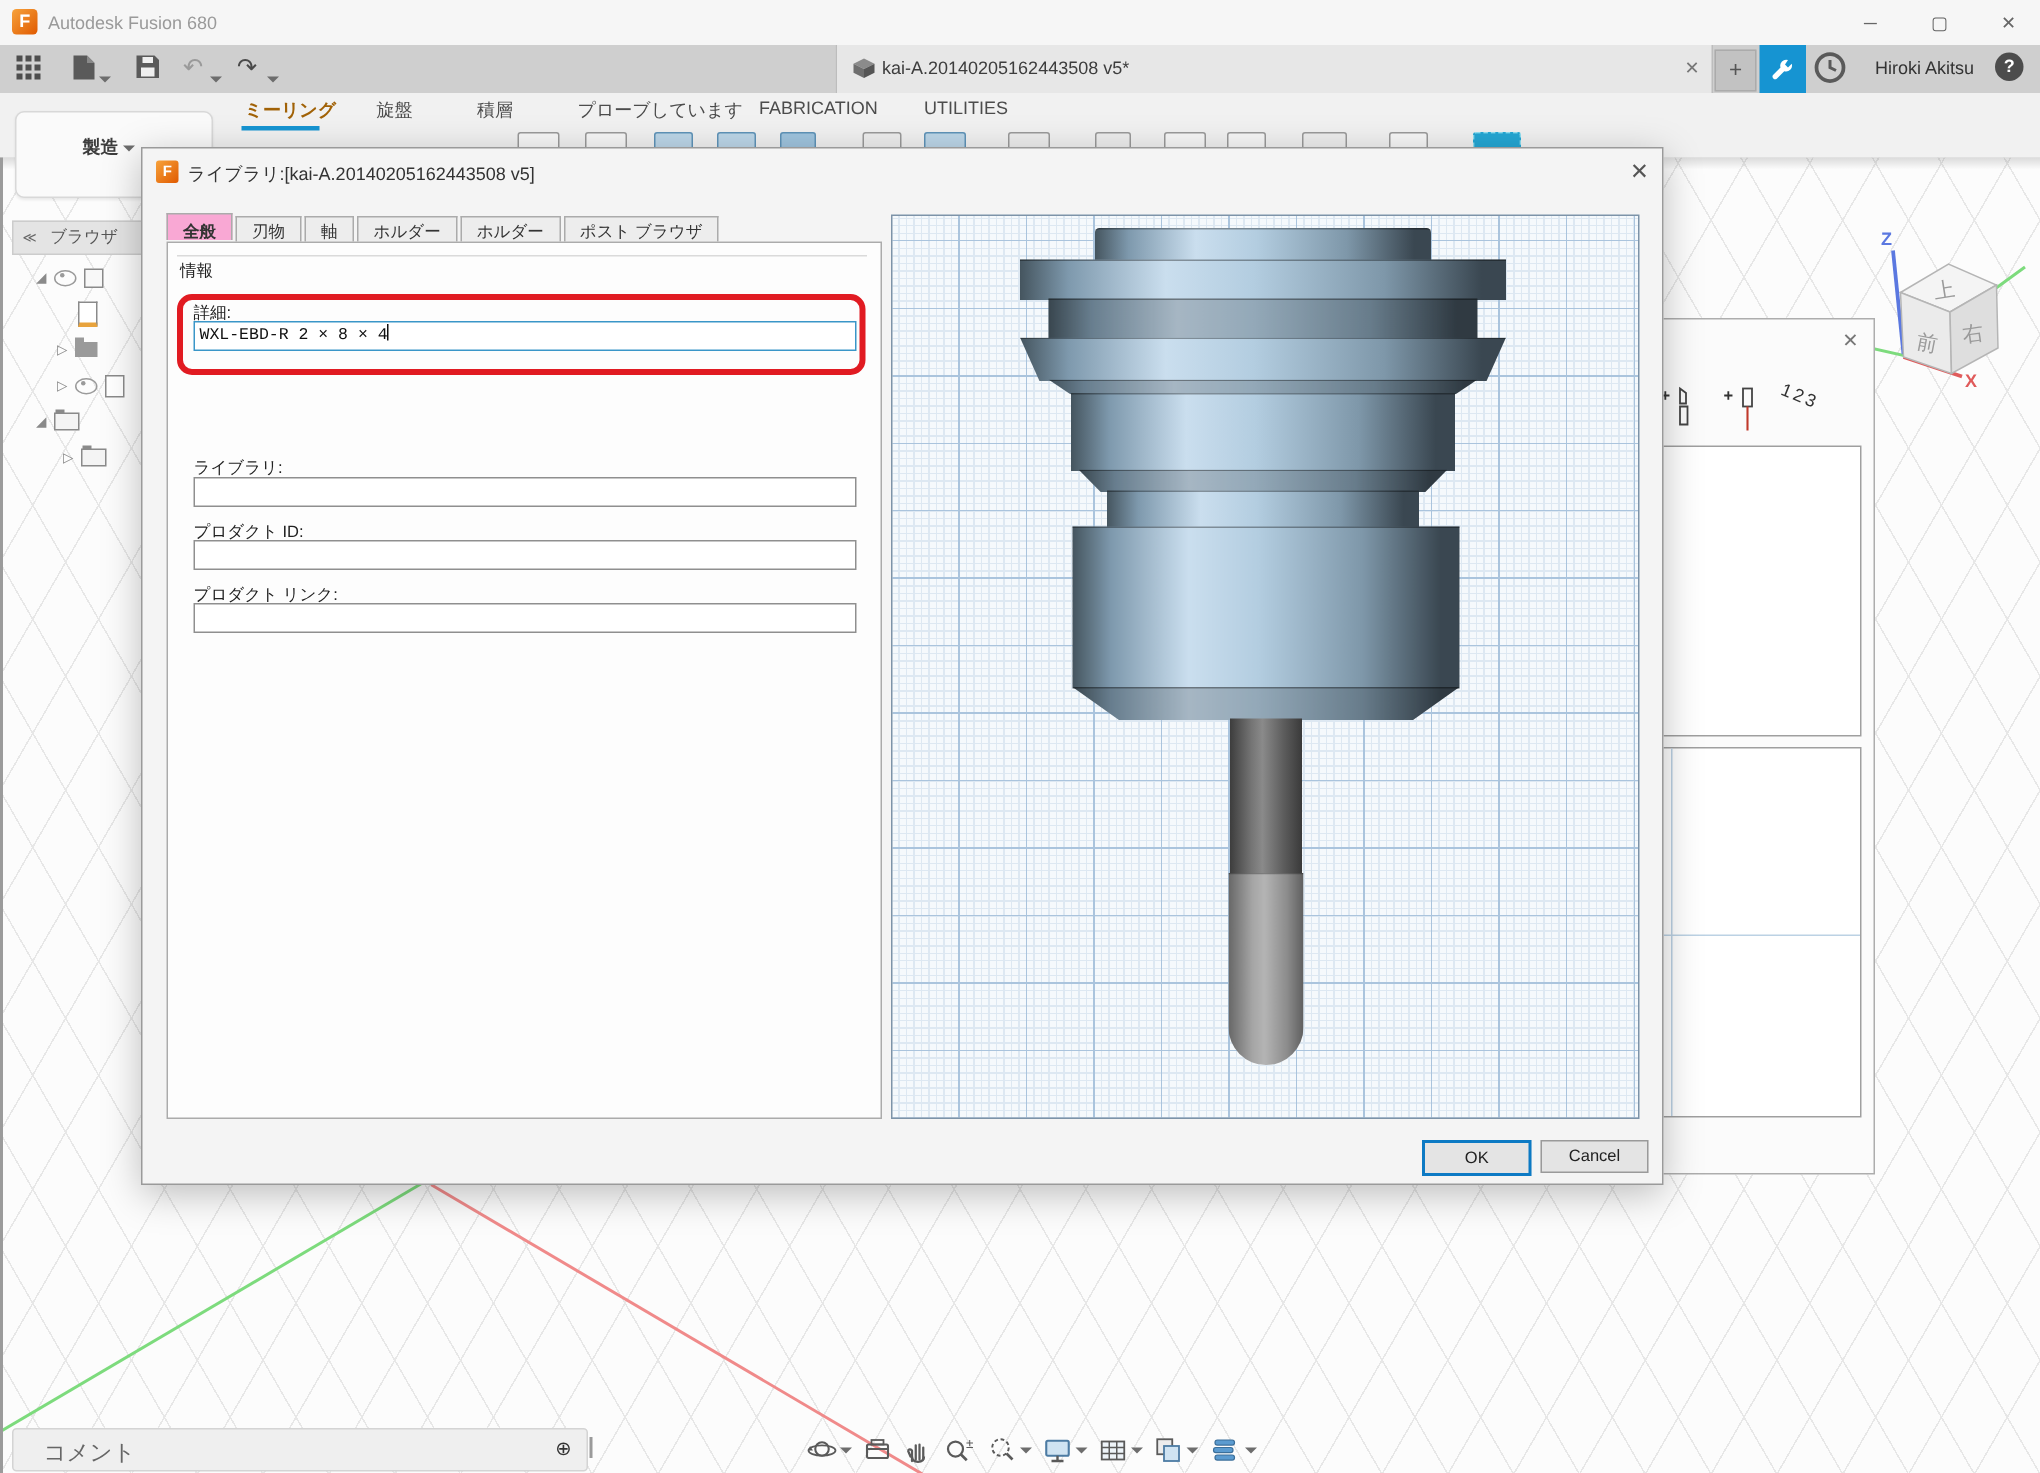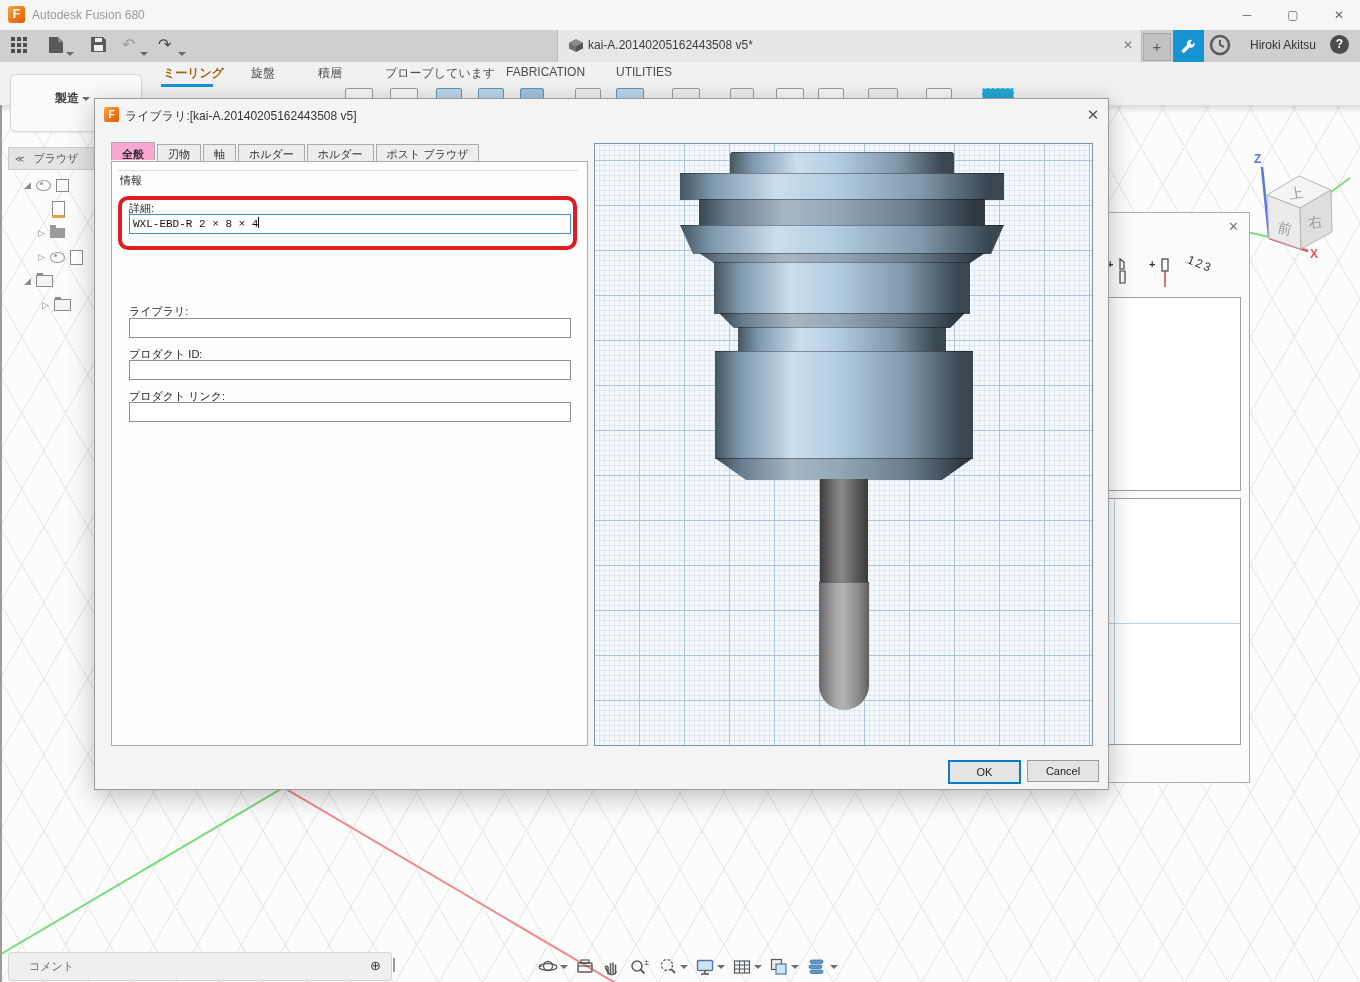--- a/index.html
+++ b/index.html
@@ -85,21 +85,21 @@
   .btn.cancel{left:932px;top:661px;width:70px;border:1px solid #9a9a9a;}
   
   .rpanel{left:1100px;top:212px;width:148px;height:569px;background:#fbfbfb;border:1px solid #adadad;z-index:10;}
   .rp-close{position:absolute;right:10px;top:6px;font-size:13px;color:#777;}
   .rp-box{position:absolute;left:7px;width:131px;border:1px solid #9f9f9f;background:#fff;}
   .rp-icon{position:absolute;font-size:11px;color:#333;}
   
   .vcube{left:1238px;top:148px;width:118px;height:125px;z-index:4;}
   
   .commentbar{left:8px;top:952px;width:382px;height:27px;background:#efefef;border:1px solid #d4d4d4;border-radius:3px;}
-  .commentlbl{position:absolute;left:20px;top:6px;font-size:11px;color:#666;}
+  .commentlbl{position:absolute;left:20px;top:6px;font-size:15px;color:#666;}
   .commentadd{position:absolute;right:10px;top:5px;font-size:13px;color:#333;}
   .commentgrip{left:393px;top:958px;width:2px;height:14px;background:#9a9a9a;}
   .navbar{left:538px;top:953px;height:28px;display:flex;align-items:center;gap:7px;z-index:4;}
   .navbtn{display:flex;align-items:center;gap:2px;cursor:pointer;}
   svg text{font-family:"Liberation Sans","DejaVu Sans",sans-serif;}
 </style>
 </head>
 <body>
 
 <div id="app">

